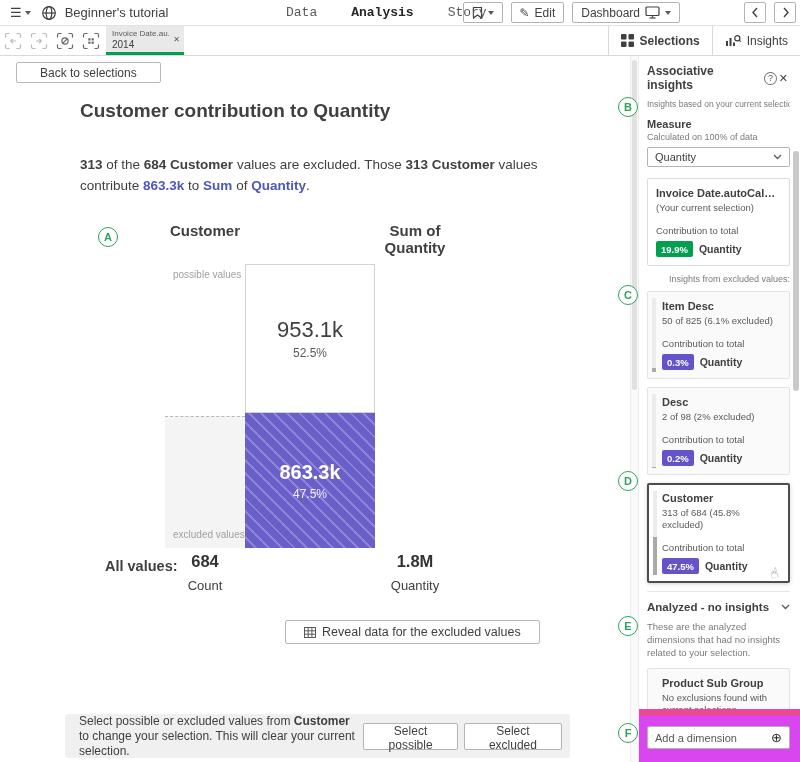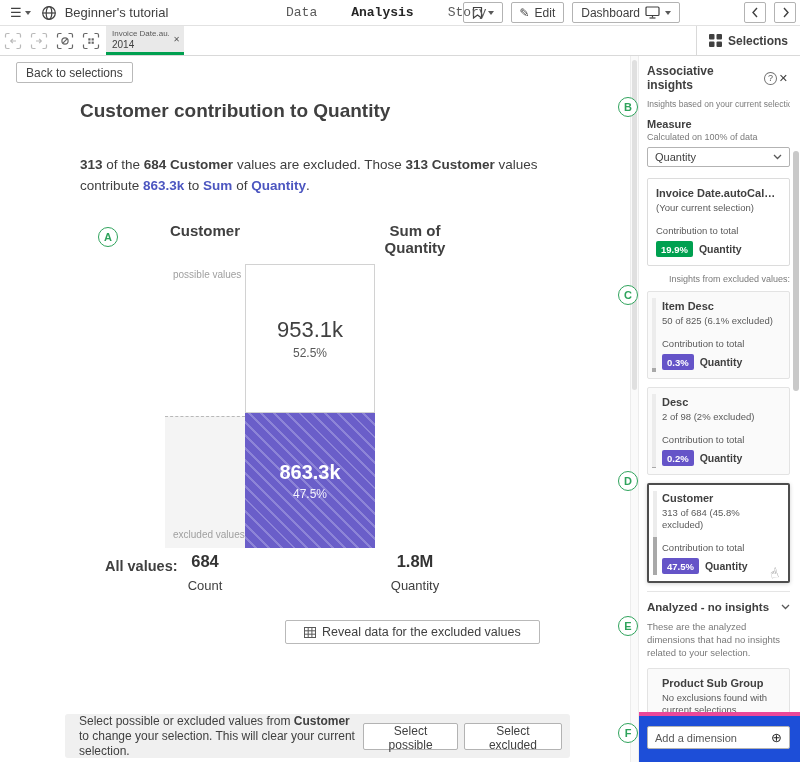--- a/index.html
+++ b/index.html
@@ -36,21 +36,21 @@
   .panel-tab.active { font-weight: bold; }
 
   
   .body-row { display: flex; height: 706px; }
   main { position: relative; width: 630px; height: 100%; background: #fff; }
   .vscroll { width: 9px; background: #fafafa; border-left: 1px solid #ececec; border-right: 1px solid #ececec; position: relative; }
   .vscroll-thumb { position: absolute; left: 1px; width: 5px; top: 4px; height: 330px; background: #e0e0e0; border-radius: 3px; }
   .panel { flex: 1; position: relative; background: #fff; padding: 6px 10px 56px 8px; overflow: hidden; }
 
   
-  .back-btn { position: absolute; left: 16px; top: 6px; height: 21px; padding: 0 9px; border: 1px solid #b9b9b9; border-radius: 2px; background: #fff; font-size: 12px; }
+  .back-btn { position: absolute; left: 16px; top: 6px; height: 21px; padding: 0 23px; border: 1px solid #b9b9b9; border-radius: 2px; background: #fff; font-size: 12px; }
   .page-title { position: absolute; left: 80px; top: 44px; font-size: 19px; }
   .page-desc { position: absolute; left: 80px; top: 98px; width: 515px; font-size: 13.5px; line-height: 21px; }
   .rb { font-weight: bold; }
   .rc { color: var(--link,#4c56c0); }
 
   .chart { position: absolute; left: 165px; top: 166px; width: 290px; }
   .chart-headers { display: grid; grid-template-columns: 80px 130px 80px; margin-bottom: 8px; }
   .col-h { text-align: center; font-size: 15px; font-weight: bold; }
   .chart-body { display: grid; grid-template-columns: 80px 130px 80px; height: 284px; }
   .bar { display: flex; flex-direction: column; }
@@ -102,21 +102,21 @@
   .badge.purple { background: var(--purple,#6554c8); }
   .c-measure { font-size: 10.5px; font-weight: bold; }
   .ex-head { font-size: 9px; color: #7a7a7a; margin: 2px 0 7px; text-align: right; }
   .strip { position: absolute; left: 4px; top: 6px; bottom: 6px; width: 4px; background: #ececec; }
   .strip-fill { position: absolute; left: 0; right: 0; bottom: 0; background: #a9a9a9; }
   .hand { position: absolute; right: 9px; bottom: 0; font-size: 14px; color: #737373; transform: rotate(-14deg); }
   .an-sect { border-top: 1px solid #e5e5e5; padding-top: 9px; margin-top: 3px; }
   .an-head { display: flex; align-items: center; justify-content: space-between; cursor: pointer; }
   .an-title { font-size: 11.5px; font-weight: bold; }
   .an-note { font-size: 9.5px; line-height: 13px; color: #7a7a7a; margin: 7px 0 9px; }
-  .p-footer { position: absolute; left: 0; right: 0; bottom: 0; background: #1d4ed8; border-top: 4px solid #ec4899; padding: 10px 10px 13px 8px; }
+  .p-footer { position: absolute; left: 0; right: 0; bottom: 0; background: #d946ef; border-top: 7px solid #ec4899; padding: 10px 10px 13px 8px; }
   .add-dim { height: 23px; border: 1px solid #b3b3b3; border-radius: 2px; background: #fff; display: flex; align-items: center; justify-content: space-between; padding: 0 7px; font-size: 11px; color: #595959; cursor: pointer; }
   .plus { font-size: 13px; color: #262626; line-height: 1; }
   .p-scroll-thumb { position: absolute; right: 1px; top: 95px; width: 6px; height: 240px; background: #c9c9c9; border-radius: 3px; }
 
   
   .ann { position: absolute; width: 20px; height: 20px; border: 1.5px solid var(--annotation,#2fa35c); border-radius: 50%; background: #fff; color: var(--annotation,#2fa35c); font-size: 11px; font-weight: bold; display: flex; align-items: center; justify-content: center; z-index: 50; }
   .ann.a { left: 98px; top: 227px; }
   .ann.b { left: 618px; top: 97px; }
   .ann.c { left: 618px; top: 285px; }
   .ann.d { left: 618px; top: 471px; }
@@ -223,20 +223,30 @@
     <div class="selbar-spacer"></div>
 
     <div class="panel-tab active">
       <svg width="13" height="13" viewBox="0 0 13 13">
         <rect x="0" y="0" width="5.5" height="5.5" rx="1" fill="#404040"></rect>
         <rect x="7.5" y="0" width="5.5" height="5.5" rx="1" fill="#404040"></rect>
         <rect x="0" y="7.5" width="5.5" height="5.5" rx="1" fill="#404040"></rect>
         <rect x="7.5" y="7.5" width="5.5" height="5.5" rx="1" fill="#404040"></rect>
       </svg>
       <span>Selections</span>
+    </div>
+    <div class="panel-tab">
+      <svg width="16" height="13" viewBox="0 0 16 13">
+        <rect x="1" y="7" width="2" height="5" fill="#404040"></rect>
+        <rect x="4.5" y="4" width="2" height="8" fill="#404040"></rect>
+        <rect x="8" y="8.5" width="2" height="3.5" fill="#404040"></rect>
+        <circle cx="12.3" cy="4.2" r="2.6" fill="none" stroke="#404040" stroke-width="1.2"></circle>
+        <line x1="14" y1="6" x2="15.7" y2="7.7" stroke="#404040" stroke-width="1.2"></line>
+      </svg>
+      <span>Insights</span>
     </div>
   </div>
 
   <div class="body-row">
 
     <main>
       <button class="back-btn">Back to selections</button>
 
       <h1 class="page-title"><span class="rb">Customer</span><span> contribution to </span><span class="rb">Quantity</span></h1>
 

